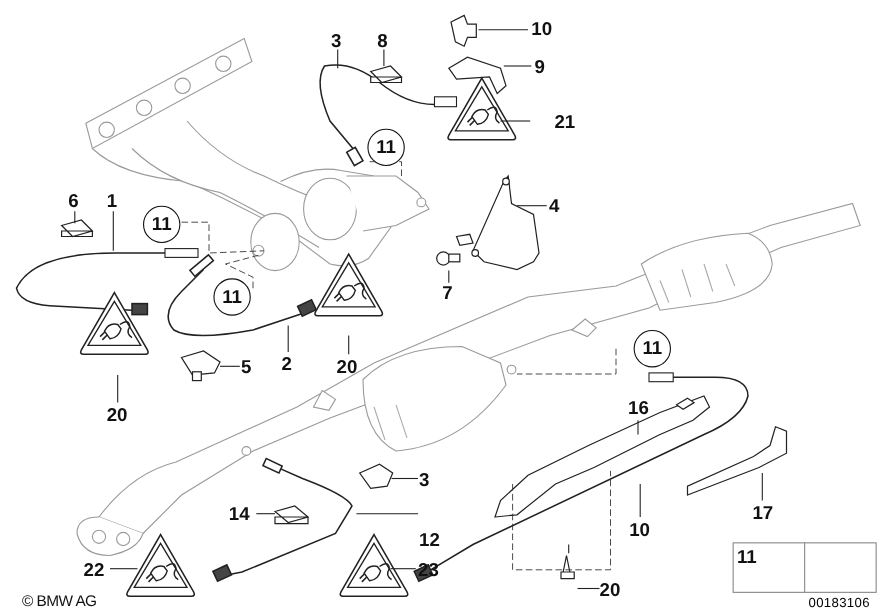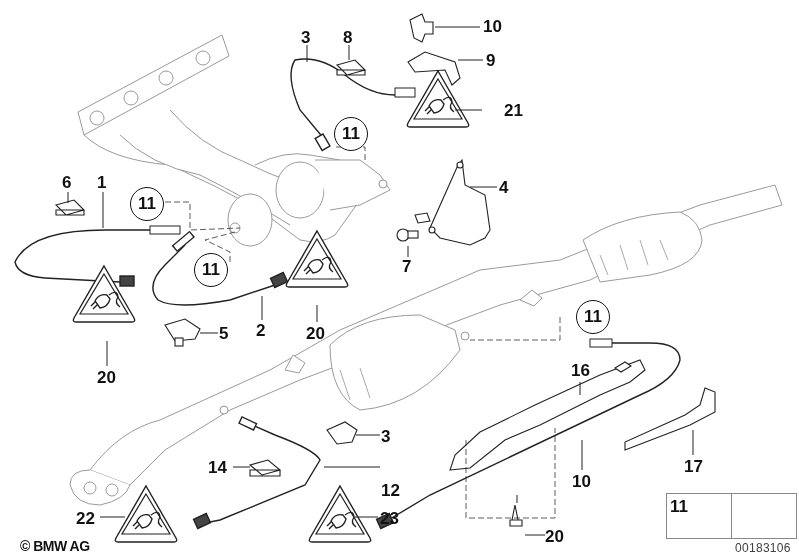--- a/index.html
+++ b/index.html
@@ -1,21 +1,21 @@
 <!DOCTYPE html>
 <html><head>
 <meta charset="utf-8">
 <style>
   html, body { margin:0; padding:0; background:#ffffff; }
   body { width:799px; height:559px; position:relative; overflow:hidden; font-family:"Liberation Sans", sans-serif; }
   #stage { position:absolute; left:0; top:0; width:799px; height:559px; }
   .num { position:absolute; font-family:"Liberation Sans", sans-serif; font-weight:bold; font-size:17px; color:#111; line-height:1; white-space:nowrap; }
   .circ { position:absolute; width:34px; height:34px; border:1.6px solid #111; border-radius:50%; background:#fff; display:flex; align-items:center; justify-content:center; font-weight:bold; font-size:17px; color:#111; box-sizing:border-box; }
-  .copy { position:absolute; left:20px; top:538px; font-size:14px; font-weight:bold; color:#111; letter-spacing:-0.5px; }
-  .docid { position:absolute; left:735px; top:541px; font-size:12px; color:#404040; letter-spacing:0.3px; }
+  .copy { position:absolute; left:20px; top:538px; font-size:14px; font-weight:normal; color:#111; letter-spacing:-0.5px; }
+  .docid { position:absolute; left:735px; top:541px; font-size:12px; color:#000000; letter-spacing:0.3px; }
   .legend-box { position:absolute; left:666px; top:493px; width:131px; height:46px; border:1px solid #888; box-sizing:border-box; background:#fff; }
   .legend-div { position:absolute; left:731px; top:493px; width:1px; height:46px; background:#888; }
   .legend-num { position:absolute; left:670px; top:497px; font-weight:bold; font-size:17px; color:#111; }
 </style>
 </head>
 <body>
 
 <div id="stage">
 <svg width="799" height="559" viewBox="0 0 799 559" xmlns="http://www.w3.org/2000/svg" style="position:absolute;left:0;top:0">
   <defs>

